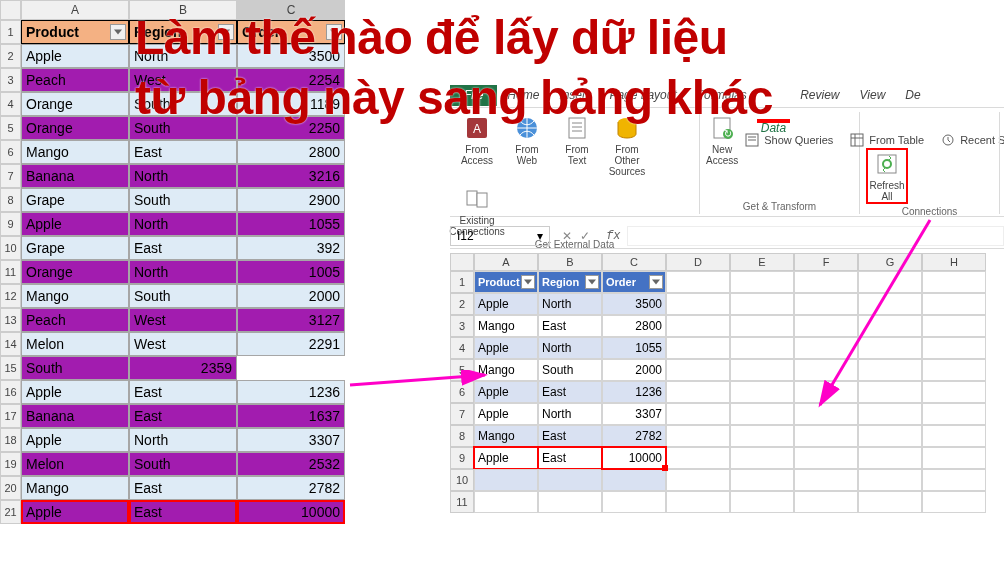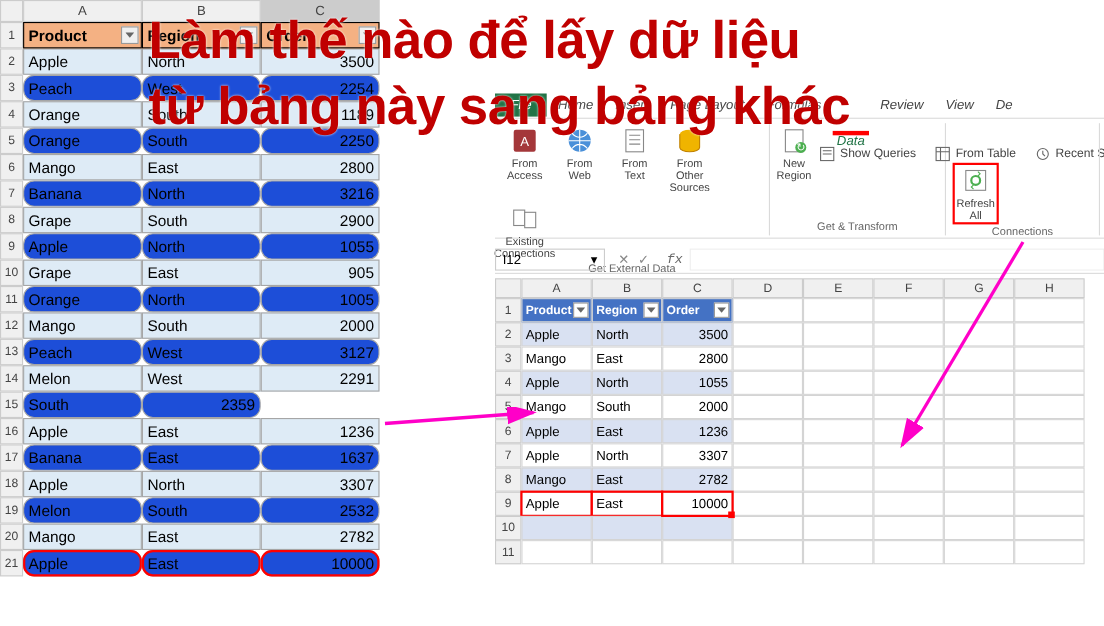--- a/index.html
+++ b/index.html
@@ -14,21 +14,21 @@
 .colh.sel { background: #ccc; }
 
 .left-rows .row { display: flex; }
 .rowh { width: 21px; height: 24px; background: #f0f0f0; border: 1px solid #ccc; text-align: center; font-size: 11px; color: #444; line-height: 22px; }
 .cell { width: 108px; height: 24px; border: 1px solid #a6a6a6; padding: 2px 4px; font-size: 14px; display: flex; align-items: center; }
 .cell.num { justify-content: flex-end; }
 .hdr-cell { background: #f4b183; font-weight: bold; position: relative; border: 1px solid #000; }
 .filter-btn { position: absolute; right: 2px; top: 50%; transform: translateY(-50%); width: 16px; height: 16px; background: #f0f0f0; border: 1px solid #999; display: flex; align-items: center; justify-content: center; }
 .filter-btn svg { width: 8px; height: 6px; }
 .band-odd { background: #deebf6; }
-.band-even { background: #1d4ed8; border-radius: 10px; }
+.band-even { background: #a21caf; }
 .red-outline-left { outline: 2px solid #ff0000; outline-offset: -2px; }
 
 
 .right-app { position: absolute; left: 450px; top: 85px; width: 554px; }
 .ribbon-tabs { height: 22px; display: flex; background: #fff; border-bottom: 1px solid transparent; font-size: 12px; }
 .rtab { padding: 3px 10px; color: #444; font-style: italic; }
 .rtab.file { background: #217346; color: #fff; font-weight: normal; padding: 3px 14px; }
 .rtab.active { color: #217346; }
 .ribbon { display: flex; border-top: 1px solid #dadada; border-bottom: 1px solid #dadada; padding: 4px 0 2px 0; height: 110px; }
 .rib-group { border-right: 1px solid #dadada; padding: 2px 6px; display: flex; flex-direction: column; justify-content: space-between; }
@@ -142,21 +142,21 @@
       <div class="row">
         <div class="rowh">9</div>
         <div class="cell band-even">Apple</div>
         <div class="cell band-even">North</div>
         <div class="cell band-even num">1055</div>
       </div>
       <div class="row">
         <div class="rowh">10</div>
         <div class="cell band-odd">Grape</div>
         <div class="cell band-odd">East</div>
-        <div class="cell band-odd num">905</div>
+        <div class="cell band-odd num">392</div>
       </div>
       <div class="row">
         <div class="rowh">11</div>
         <div class="cell band-even">Orange</div>
         <div class="cell band-even">North</div>
         <div class="cell band-even num">1005</div>
       </div>
       <div class="row">
         <div class="rowh">12</div>
         <div class="cell band-odd">Mango</div>
@@ -289,21 +289,21 @@
     <div class="rib-group" style="width:160px">
       <div style="display:flex;gap:6px">
         <div class="rib-btn">
             <div class="ic">
               <svg width="24" height="24">
                 <rect x="4" y="2" width="16" height="20" fill="#fff" stroke="#888"></rect>
                 <circle cx="18" cy="18" r="5" fill="#4caf50"></circle>
                 <text x="18" y="21" text-anchor="middle" fill="#fff" font-size="10">↻</text>
               </svg>
             </div>
-            <span>New Region</span>
+            <span>New Access</span>
           </div>
         <div class="small-items">
           <div class="small-item">
               <span class="mi">
                 <svg width="14" height="14">
                   <rect x="1" y="1" width="12" height="12" fill="none" stroke="#666"></rect>
                   <line x1="3" y1="4" x2="11" y2="4" stroke="#666"></line>
                   <line x1="3" y1="7" x2="11" y2="7" stroke="#666"></line>
                 </svg>
               </span>

